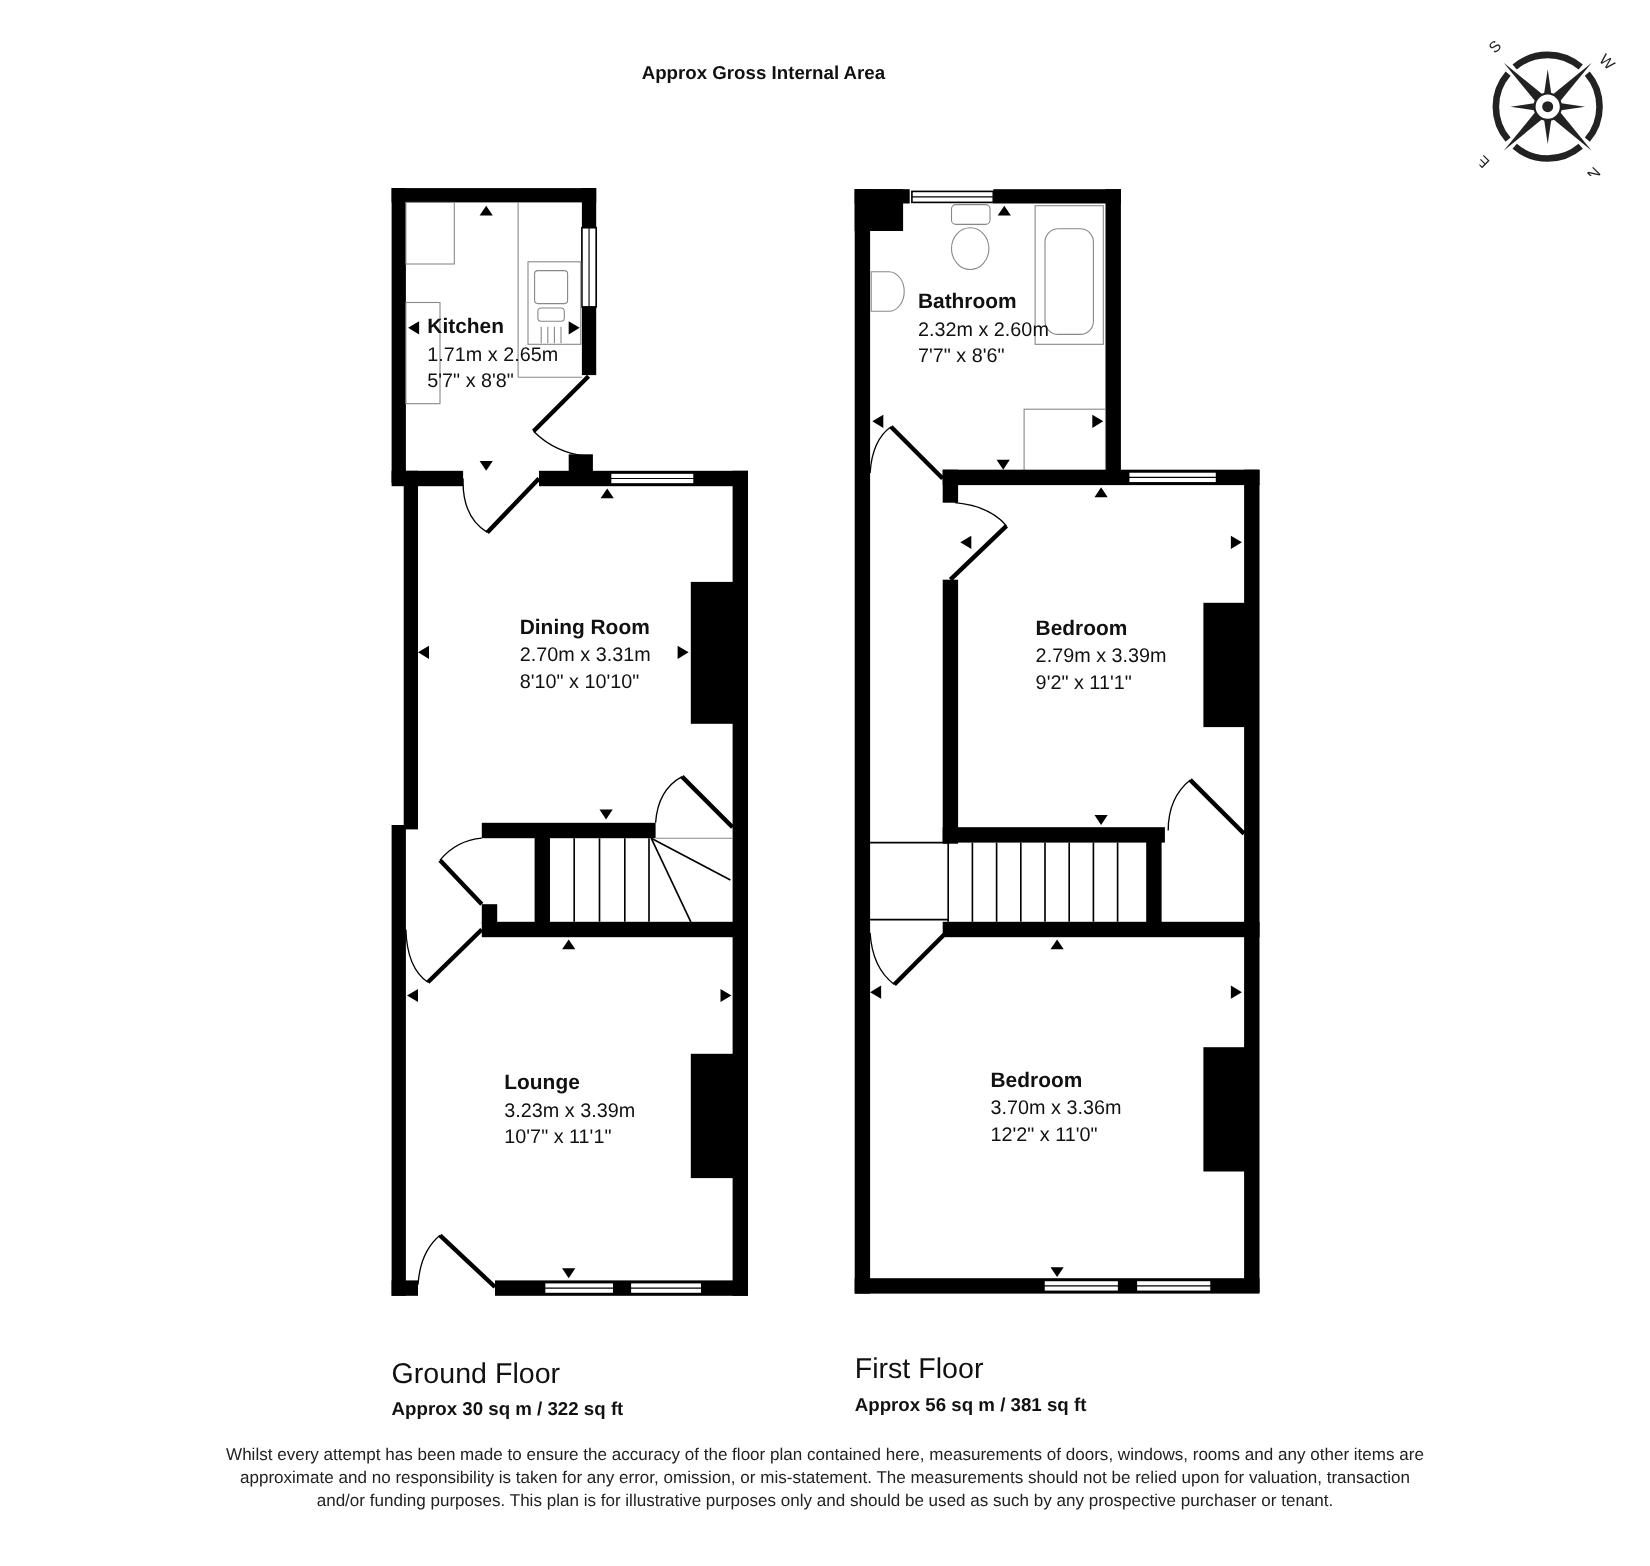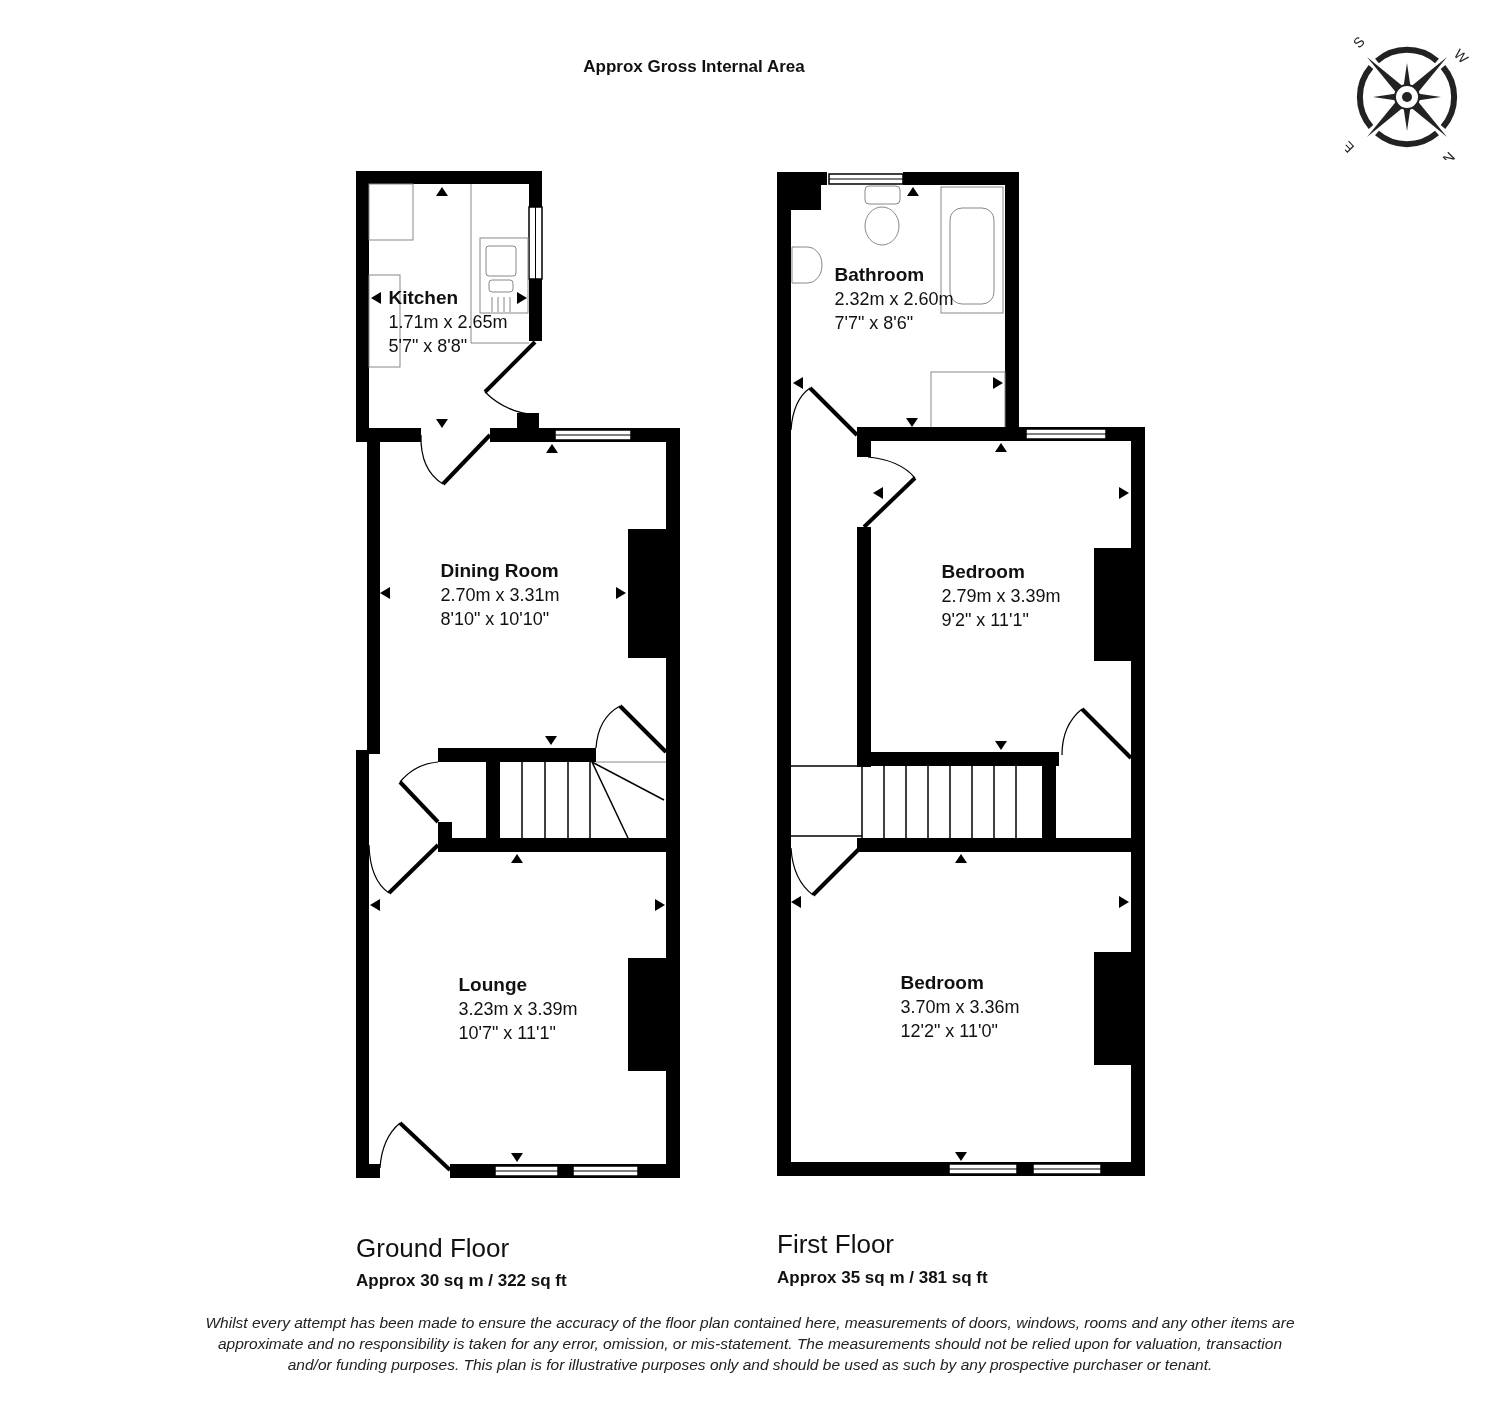--- a/index.html
+++ b/index.html
@@ -8,21 +8,21 @@
   .abs { position: absolute; }
   .title { left: 0; width: 1388px; top: 56px; text-align: center; font-weight: bold; font-size: 17px; line-height: 22px; }
   .compass { left: 1345px; top: 35px; width: 125px; height: 125px; }
   .plan { left: 0; top: 0; width: 1500px; height: 1424px; }
   .floor-title { font-size: 26px; line-height: 30px; text-align: right; }
   .floor-area { font-size: 17px; font-weight: bold; line-height: 22px; }
   .gf-title { left: 356px; top: 1233px; }
   .gf-area  { left: 356px; top: 1270px; }
   .ff-title { left: 777px; top: 1229px; }
   .ff-area  { left: 777px; top: 1267px; }
-  .disclaimer { left: 200px; width: 1100px; top: 1312px; text-align: center; font-size: 15.5px; line-height: 21px; color: #222; font-style: italic; }
+  .disclaimer { left: 200px; width: 1100px; top: 1312px; text-align: center; font-size: 15.5px; line-height: 21px; color: #222; }
   .room-label { position: absolute; text-align: left; transform: translateX(-50%); white-space: nowrap; }
   .room-name { font-weight: bold; font-size: 19px; line-height: 24px; }
   .room-dim  { font-size: 18px; line-height: 24px; }
 </style>
 </head>
 <body>
 
 <div class="abs title">
   <div>Approx Gross Internal Area</div>
 </div>
@@ -225,21 +225,21 @@
       <polygon points="1129,902 1119,896 1119,908"></polygon>
     </g>
   </g>
 </svg>
 
 <div class="room-label" style="left:448px; top:286px;">
   <div class="room-name">Kitchen</div>
   <div class="room-dim">1.71m x 2.65m</div>
   <div class="room-dim">5'7" x 8'8"</div>
 </div>
-<div class="room-label" style="left:500px; top:559px;">
+<div class="room-label" style="left:532px; top:559px;">
   <div class="room-name">Dining Room</div>
   <div class="room-dim">2.70m x 3.31m</div>
   <div class="room-dim">8'10" x 10'10"</div>
 </div>
 <div class="room-label" style="left:518px; top:973px;">
   <div class="room-name">Lounge</div>
   <div class="room-dim">3.23m x 3.39m</div>
   <div class="room-dim">10'7" x 11'1"</div>
 </div>
 
@@ -255,15 +255,15 @@
 </div>
 <div class="room-label" style="left:960px; top:971px;">
   <div class="room-name">Bedroom</div>
   <div class="room-dim">3.70m x 3.36m</div>
   <div class="room-dim">12'2" x 11'0"</div>
 </div>
 
 <div class="abs floor-title gf-title">Ground Floor</div>
 <div class="abs floor-area gf-area">Approx 30 sq m / 322 sq ft</div>
 <div class="abs floor-title ff-title">First Floor</div>
-<div class="abs floor-area ff-area">Approx 35 sq m / 381 sq ft</div>
+<div class="abs floor-area ff-area">Approx 56 sq m / 381 sq ft</div>
 
 <div class="abs disclaimer">Whilst every attempt has been made to ensure the accuracy of the floor plan contained here, measurements of doors, windows, rooms and any other items are approximate and no responsibility is taken for any error, omission, or mis-statement. The measurements should not be relied upon for valuation, transaction and/or funding purposes. This plan is for illustrative purposes only and should be used as such by any prospective purchaser or tenant.</div>
 
 </body></html>

